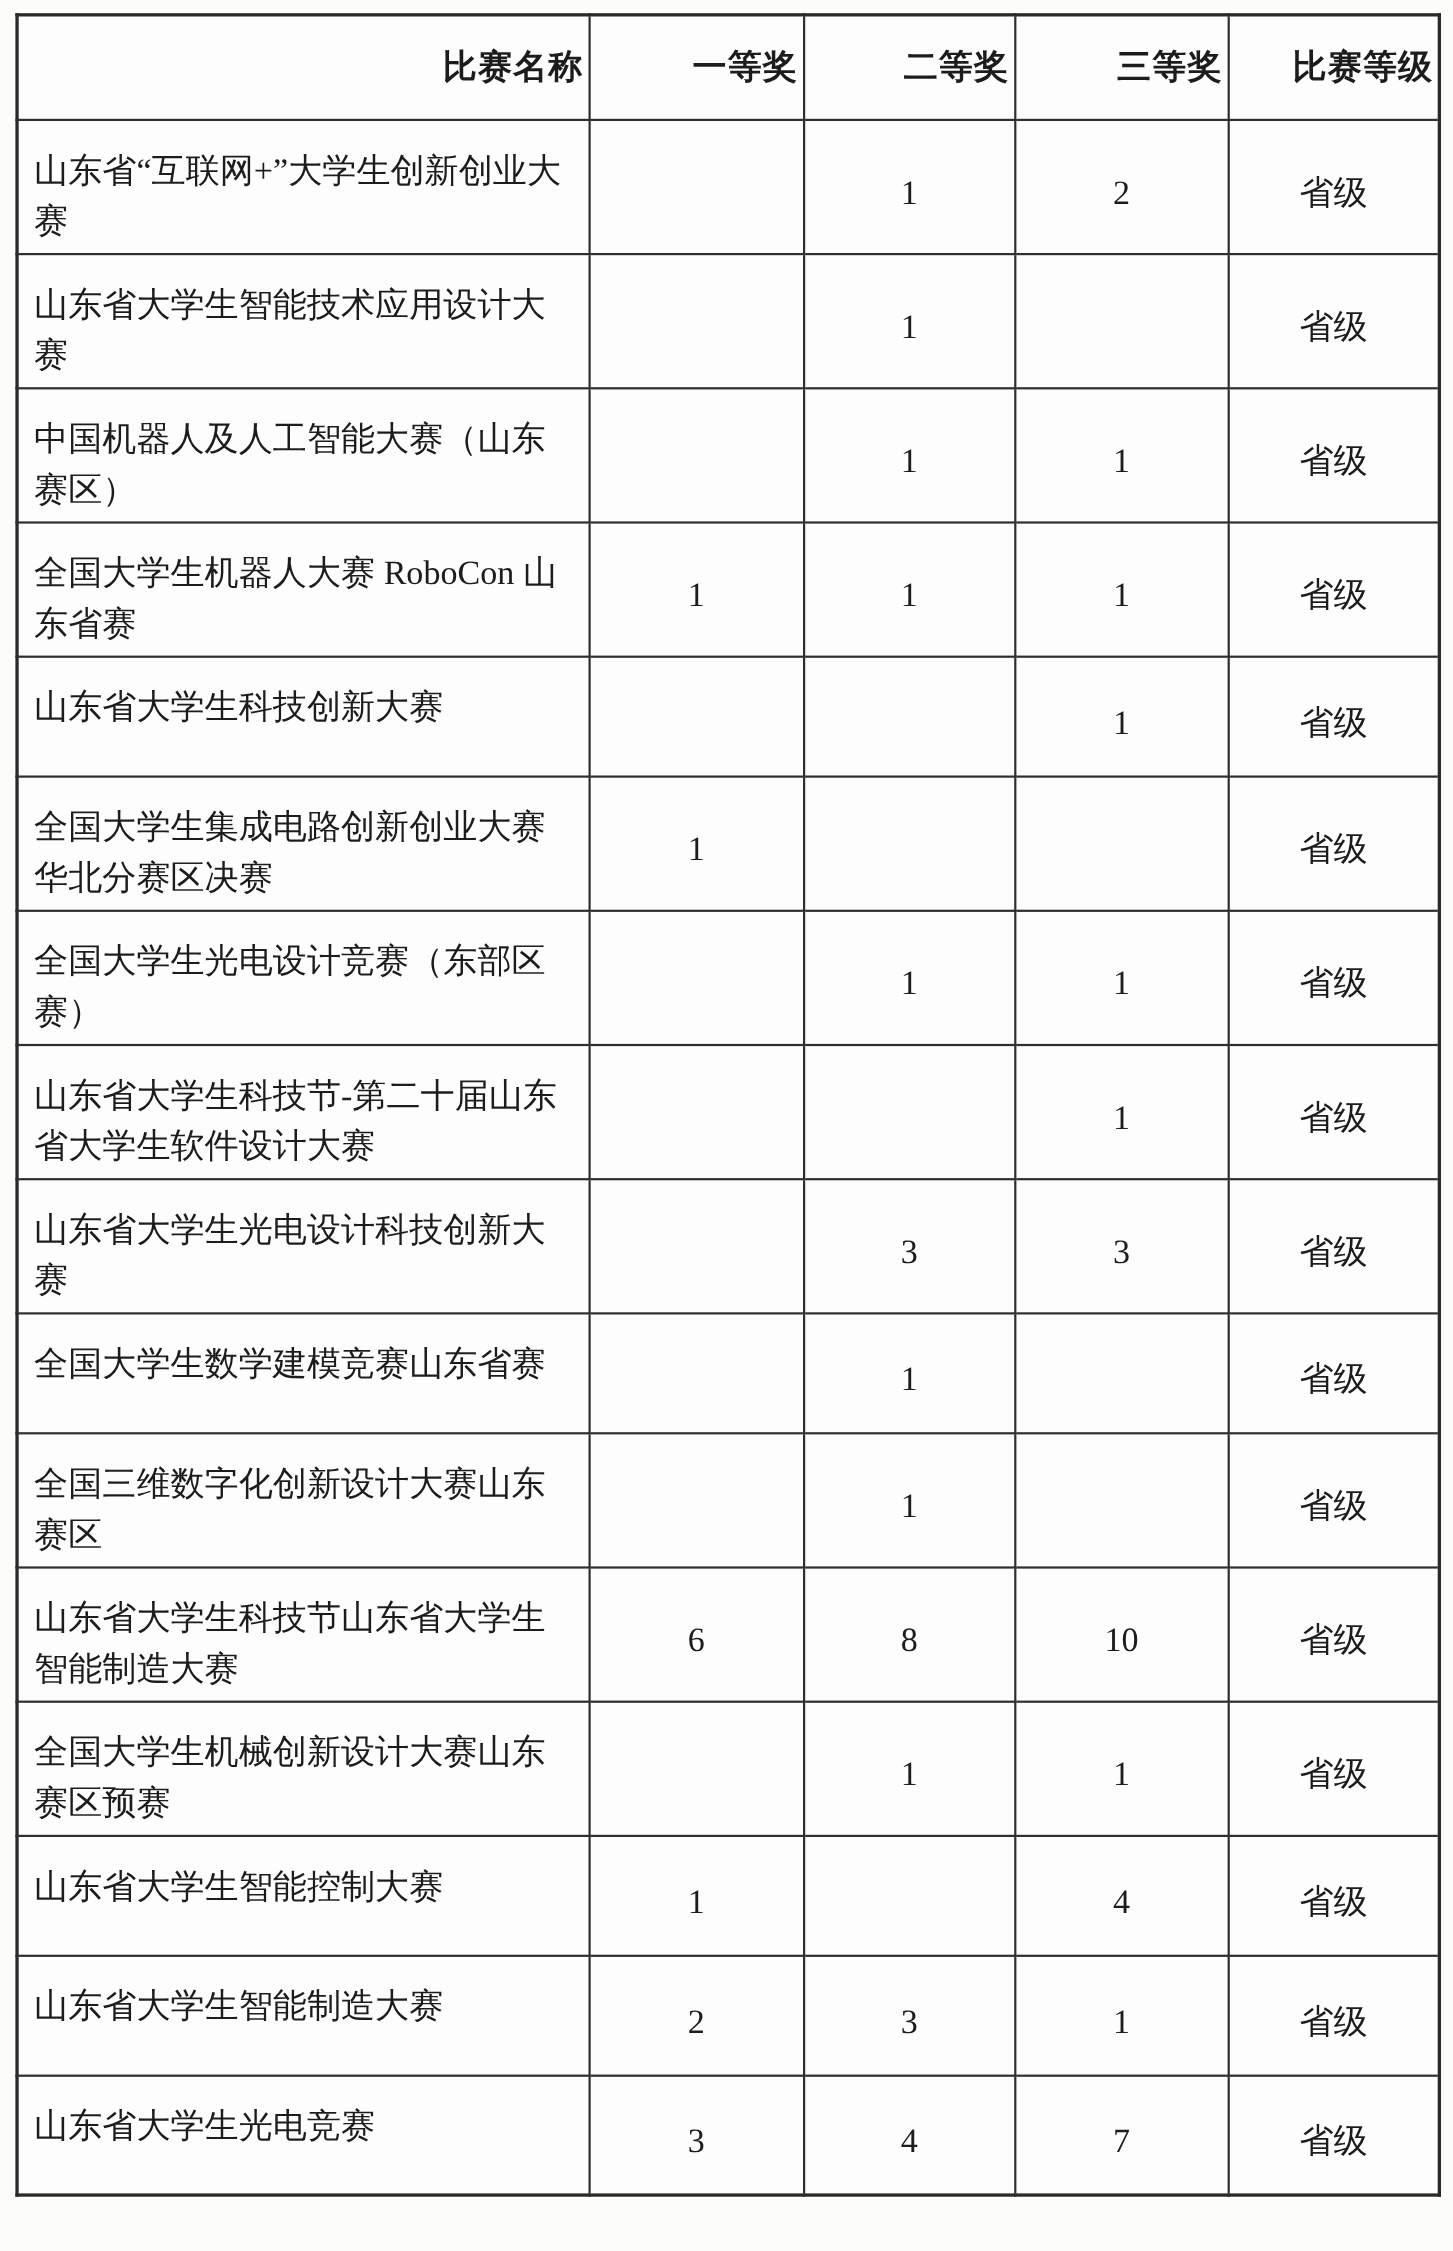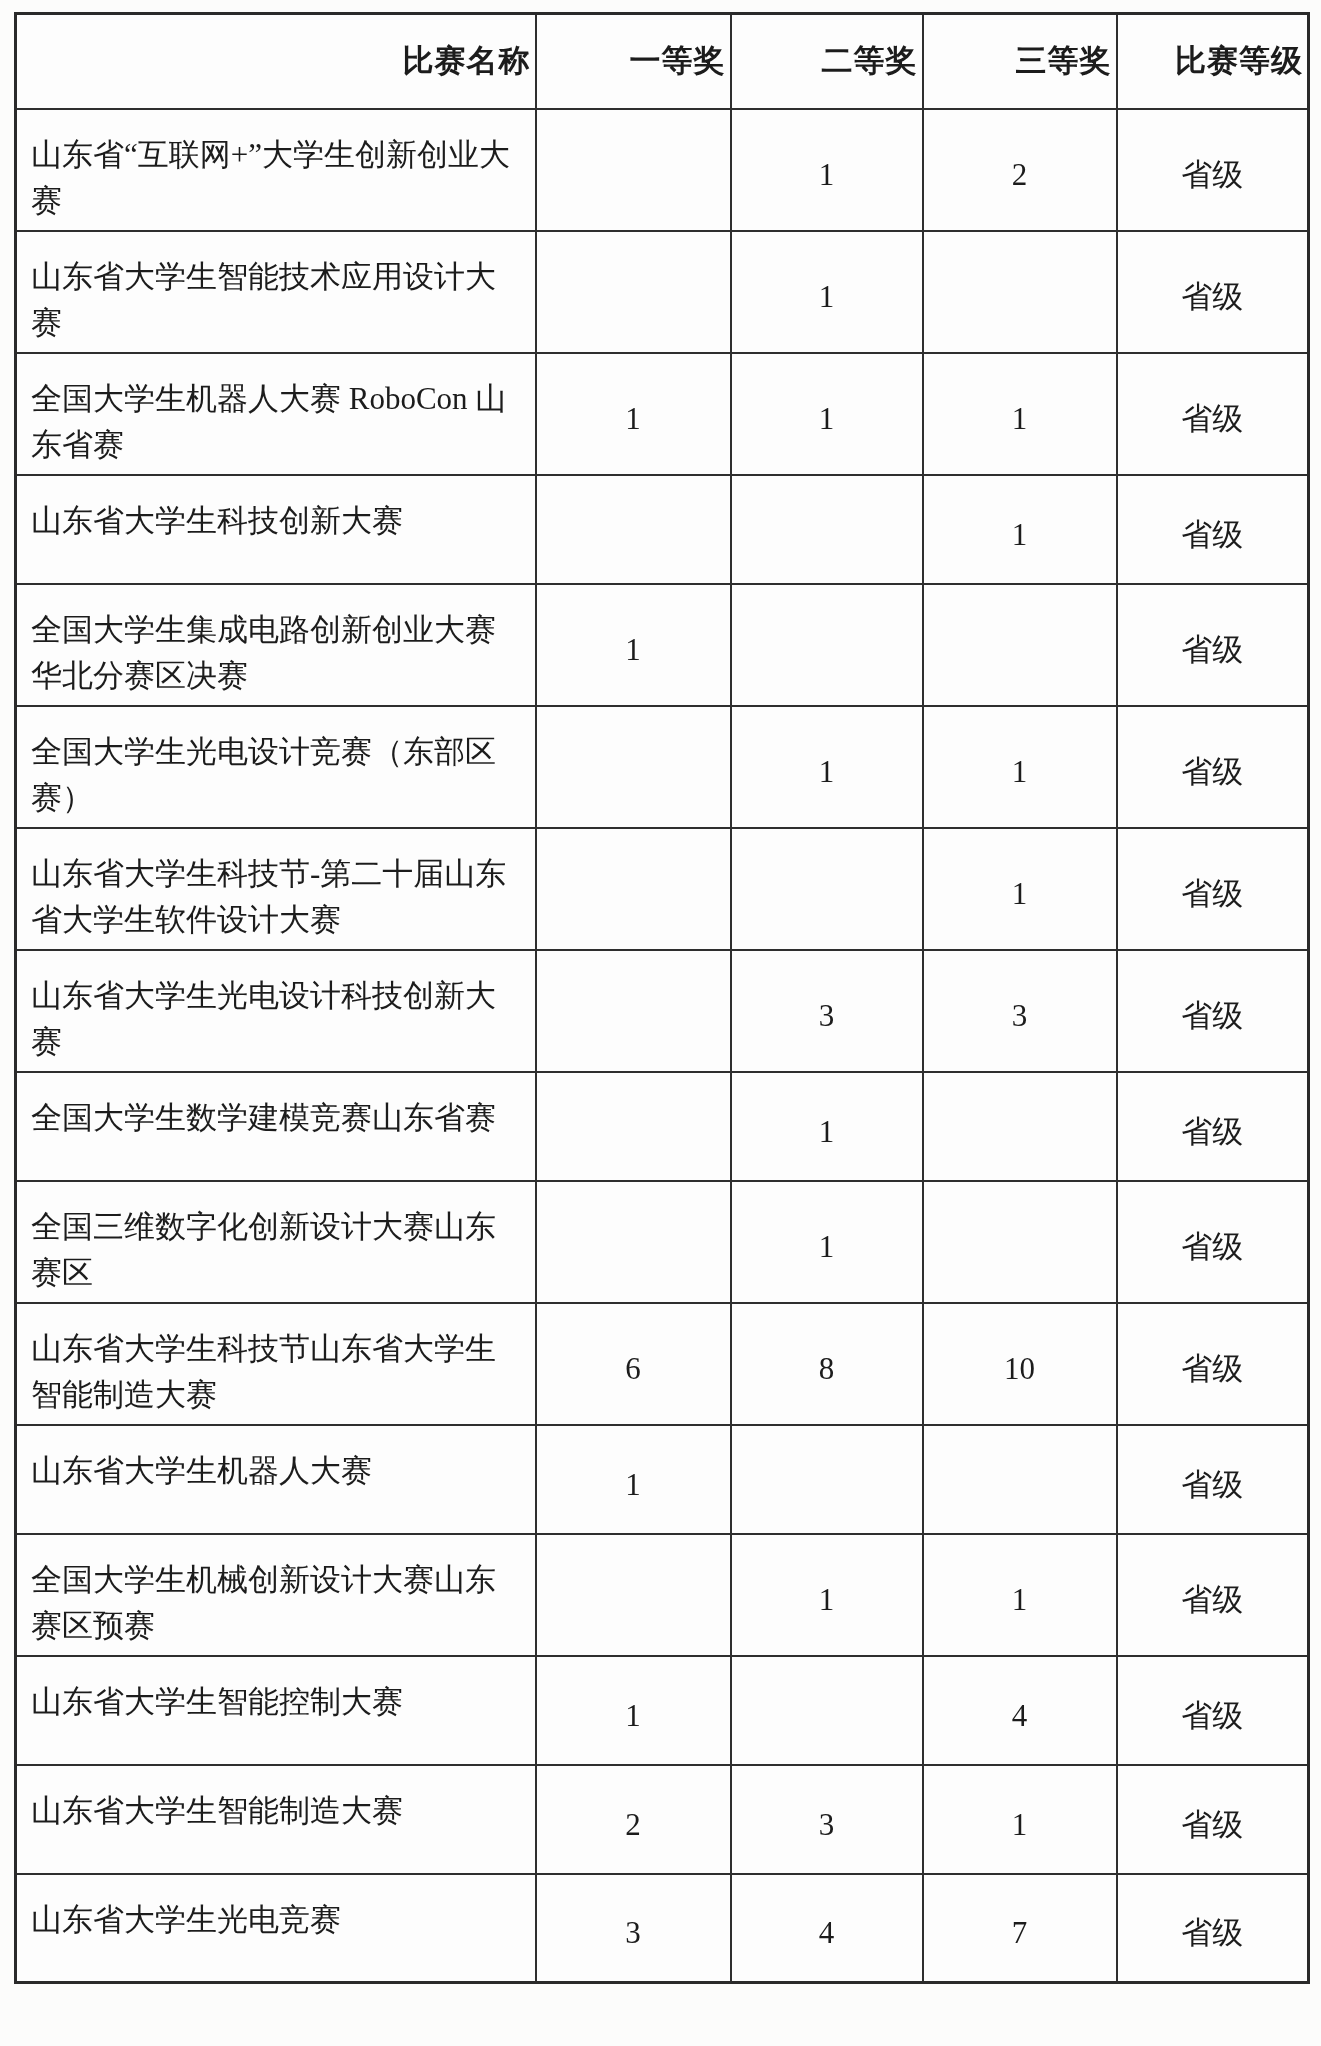--- a/index.html
+++ b/index.html
@@ -95,20 +95,27 @@
 
 
   <tr>
     <td class="name">山东省大学生智能技术应用设计大赛</td>
     <td class="num"></td>
     <td class="num">1</td>
     <td class="num"></td>
     <td class="num">省级</td>
   </tr>
 
+  <tr>
+    <td class="name">中国机器人及人工智能大赛（山东赛区）</td>
+    <td class="num"></td>
+    <td class="num">1</td>
+    <td class="num">1</td>
+    <td class="num">省级</td>
+  </tr>
 
   <tr>
     <td class="name">全国大学生机器人大赛 RoboCon 山东省赛</td>
     <td class="num">1</td>
     <td class="num">1</td>
     <td class="num">1</td>
     <td class="num">省级</td>
   </tr>
 
   <tr>
@@ -169,27 +176,20 @@
   </tr>
 
   <tr>
     <td class="name">山东省大学生科技节山东省大学生智能制造大赛</td>
     <td class="num">6</td>
     <td class="num">8</td>
     <td class="num">10</td>
     <td class="num">省级</td>
   </tr>
 
-  <tr>
-    <td class="name">山东省大学生机器人大赛</td>
-    <td class="num">1</td>
-    <td class="num"></td>
-    <td class="num"></td>
-    <td class="num">省级</td>
-  </tr>
 
   <tr>
     <td class="name">全国大学生机械创新设计大赛山东赛区预赛</td>
     <td class="num"></td>
     <td class="num">1</td>
     <td class="num">1</td>
     <td class="num">省级</td>
   </tr>
 
   <tr>

